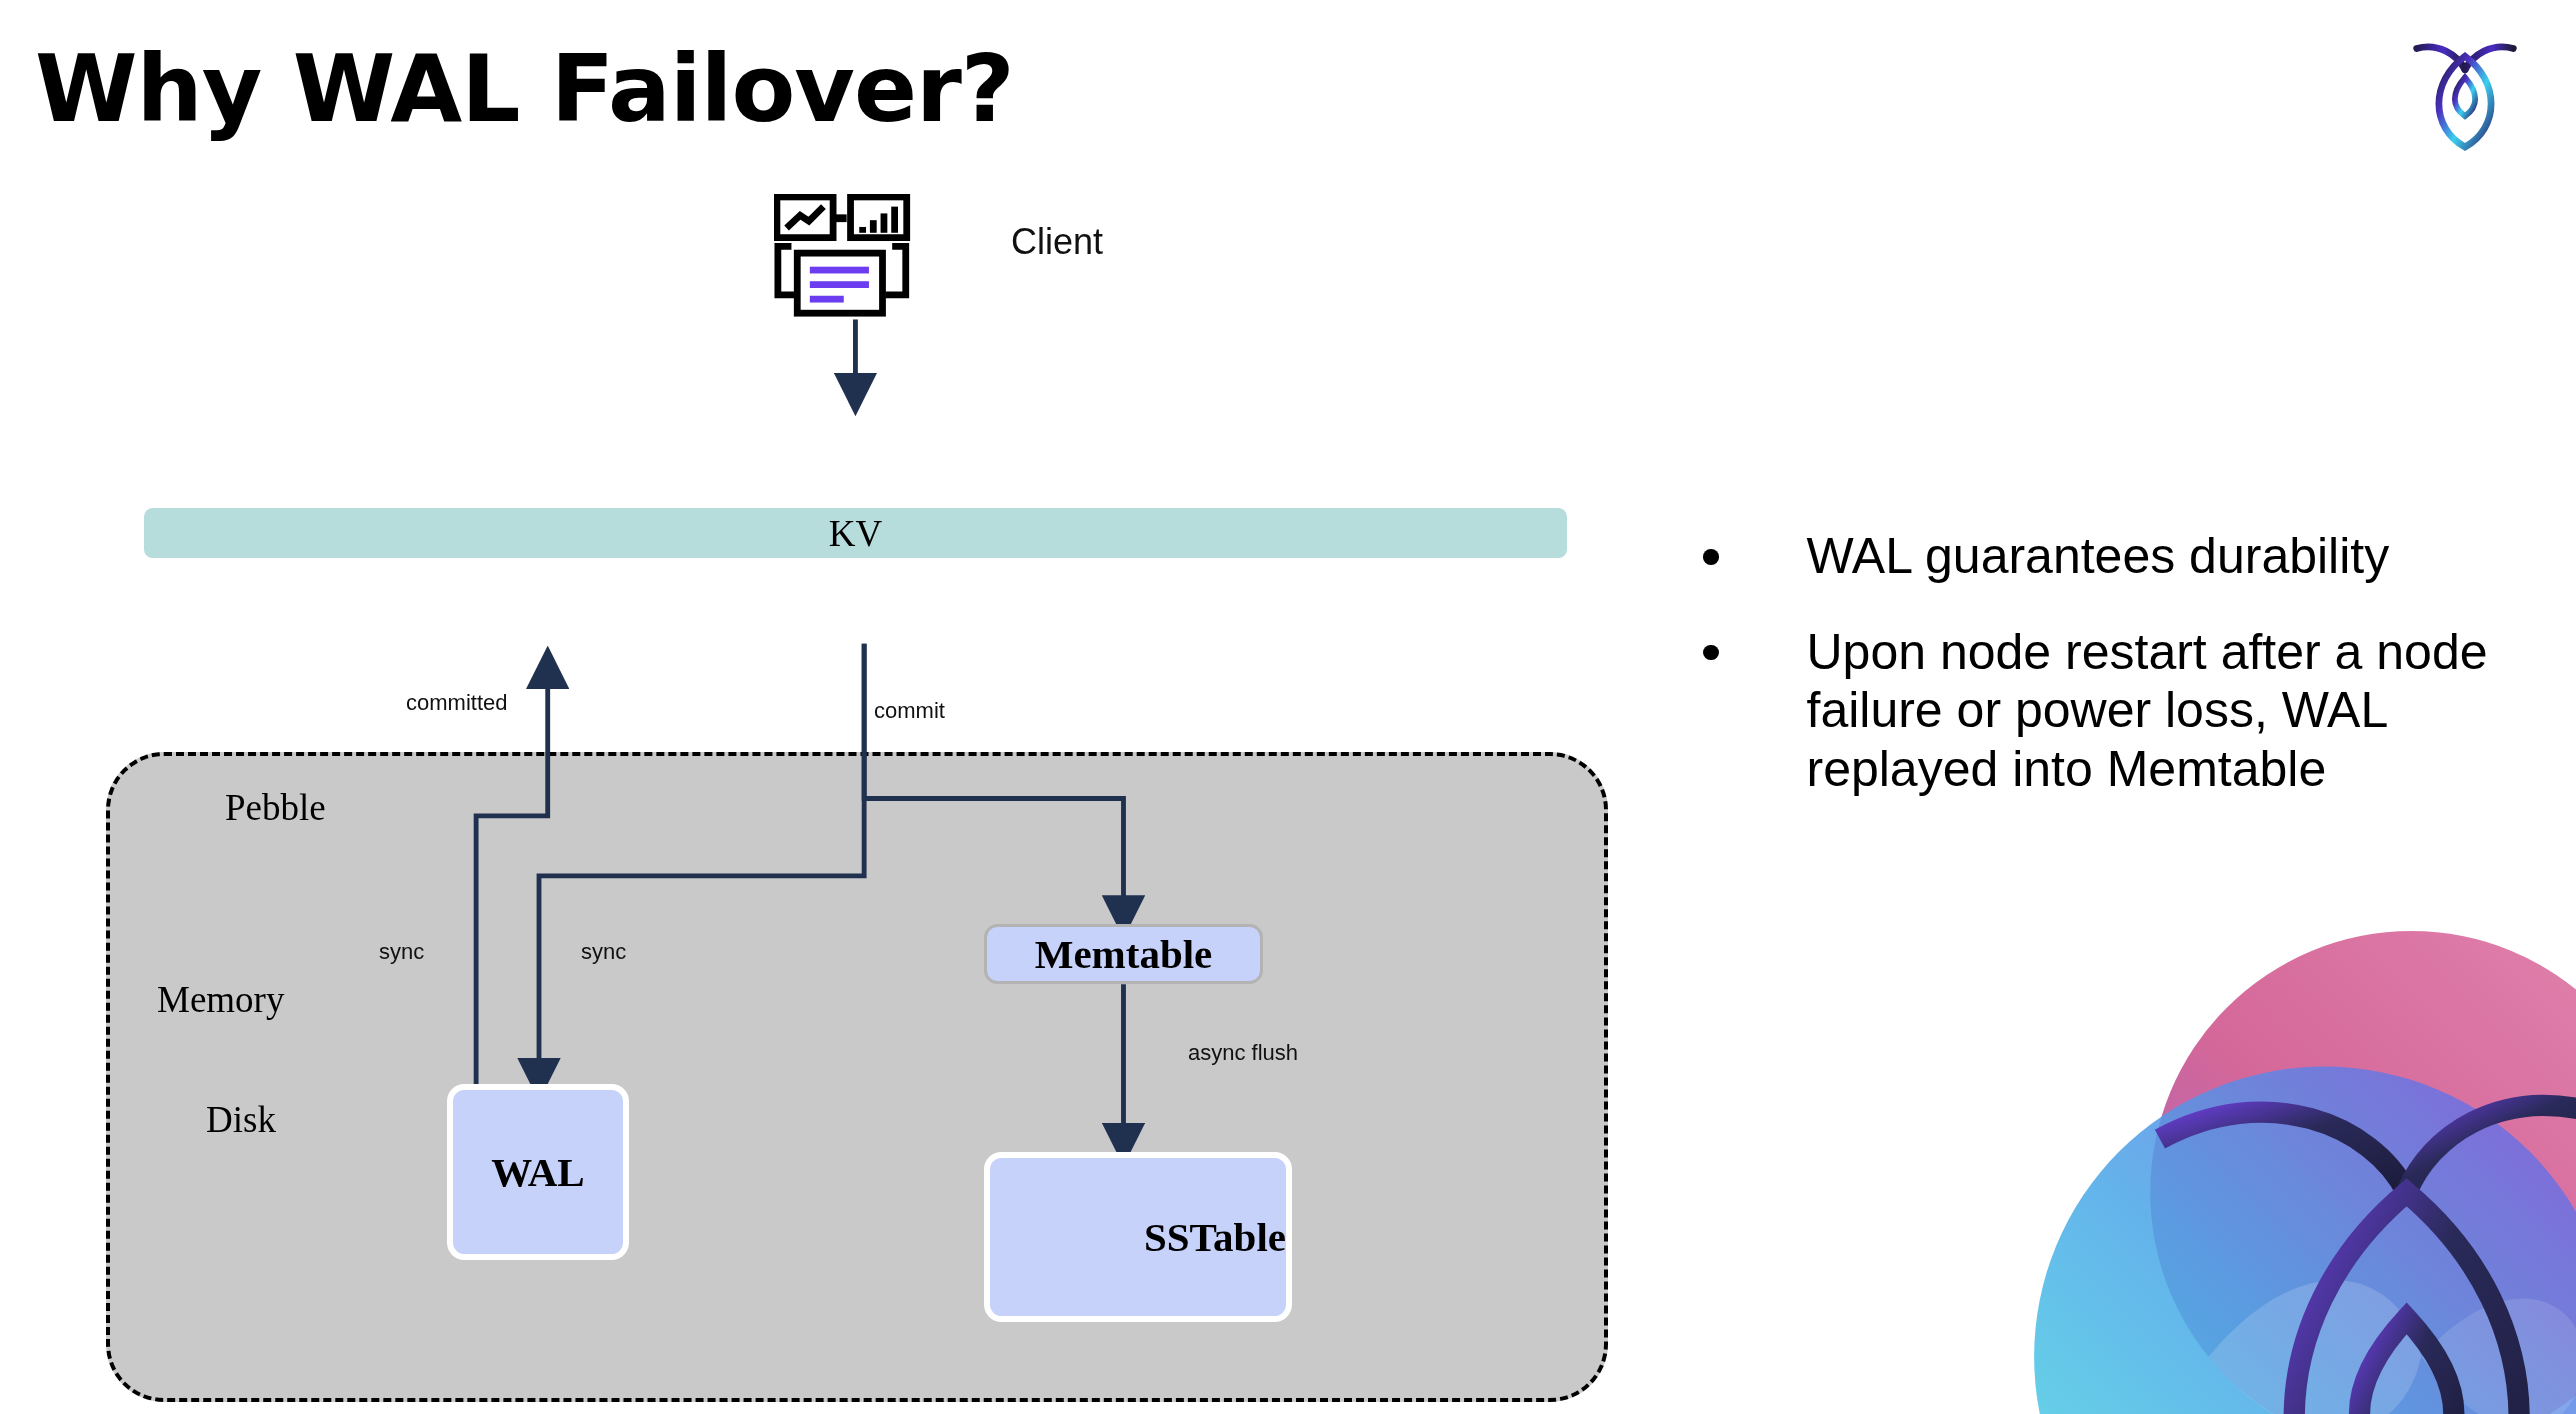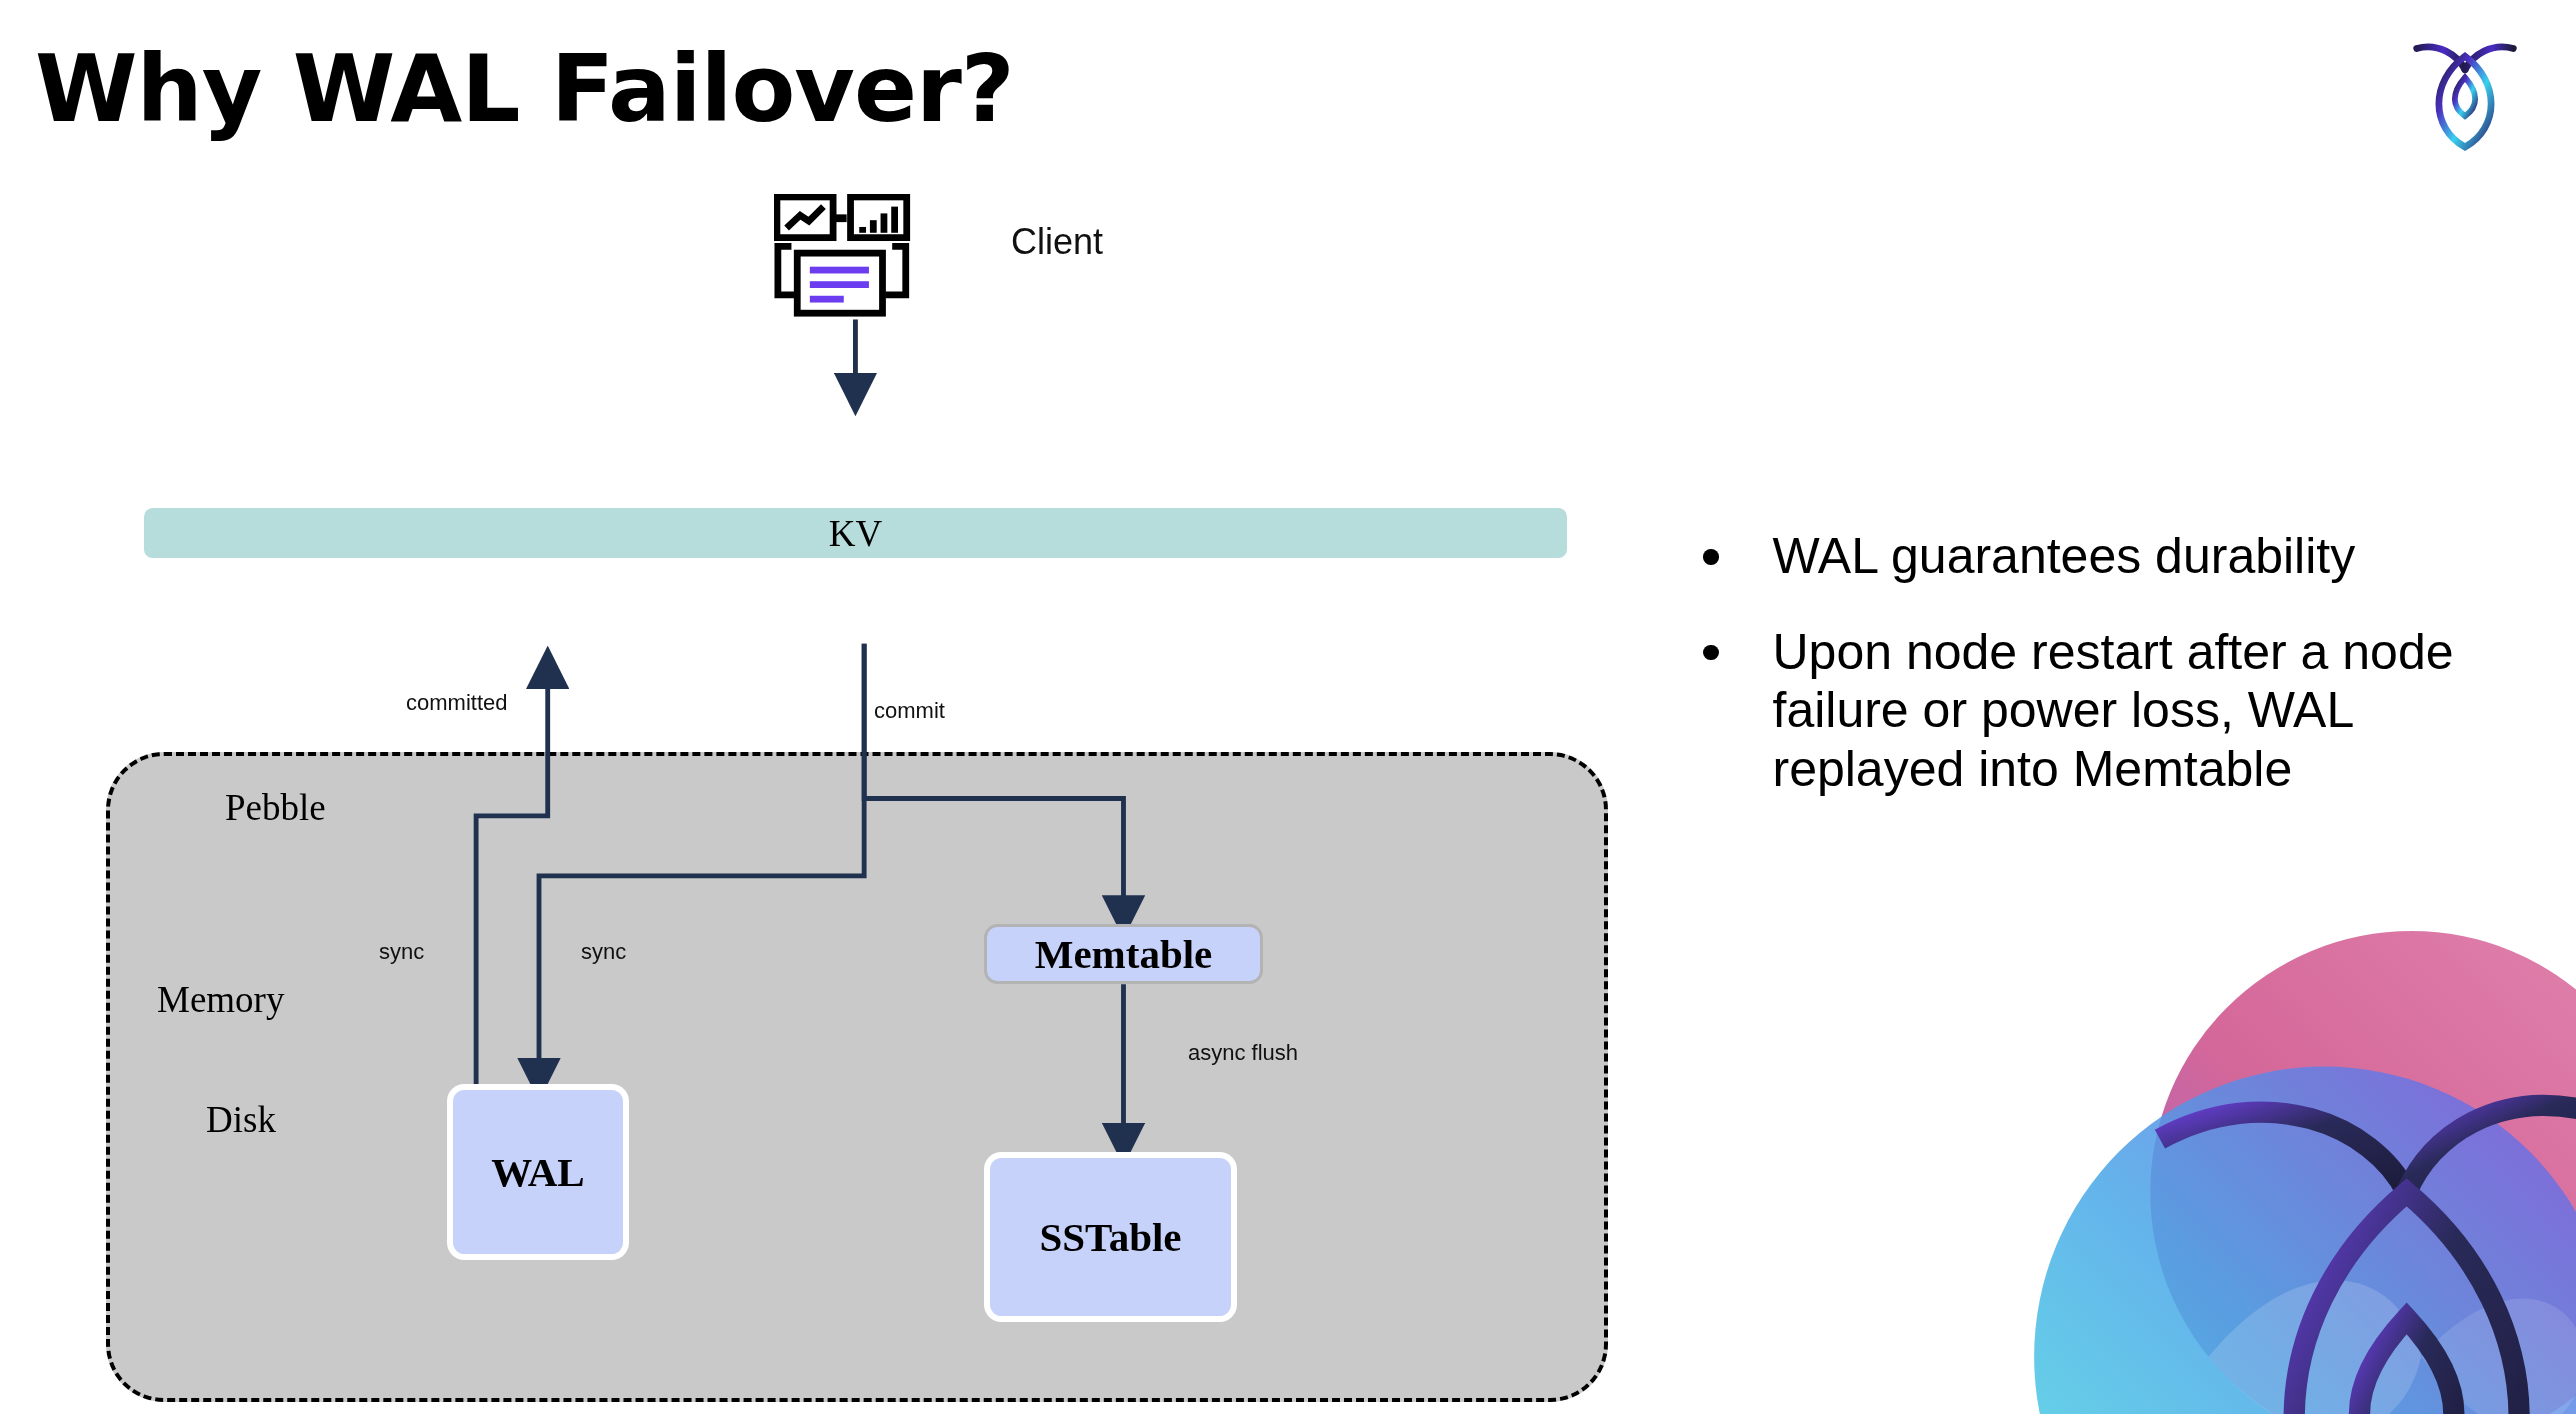--- a/index.html
+++ b/index.html
@@ -133,22 +133,23 @@
     border: 3.9px solid #b3b3b3;
     border-radius: 13.5px;
   }
   #node-wal {
     left: 447px; top: 1084px;
     width: 182px; height: 176px;
     border: 6.8px solid #ffffff;
   }
   #node-sstable {
     left: 984px; top: 1152px;
-    width: 253px; height: 170px;
+    width: 308px; height: 170px;
     border: 6.8px solid #ffffff;
+    justify-content: flex-end;
   }
 
   
   .flow-label {
     position: absolute;
     font-family: "Liberation Sans", sans-serif;
     font-size: 22px;
     color: #111111;
     white-space: nowrap;
   }
@@ -185,20 +186,21 @@
     border-radius: 50%;
     background: #000000;
     margin-top: 22px;
     margin-right: 54px;
   }
   .bullet-text {
     font-family: "Liberation Sans", sans-serif;
     font-size: 50px;
     line-height: 1.17;
     color: #000000;
+    margin-left: 34px;
   }
 
   
   #decor {
     position: absolute;
     right: 0;
     bottom: 0;
     width: 658px;
     height: 513px;
     overflow: hidden;

